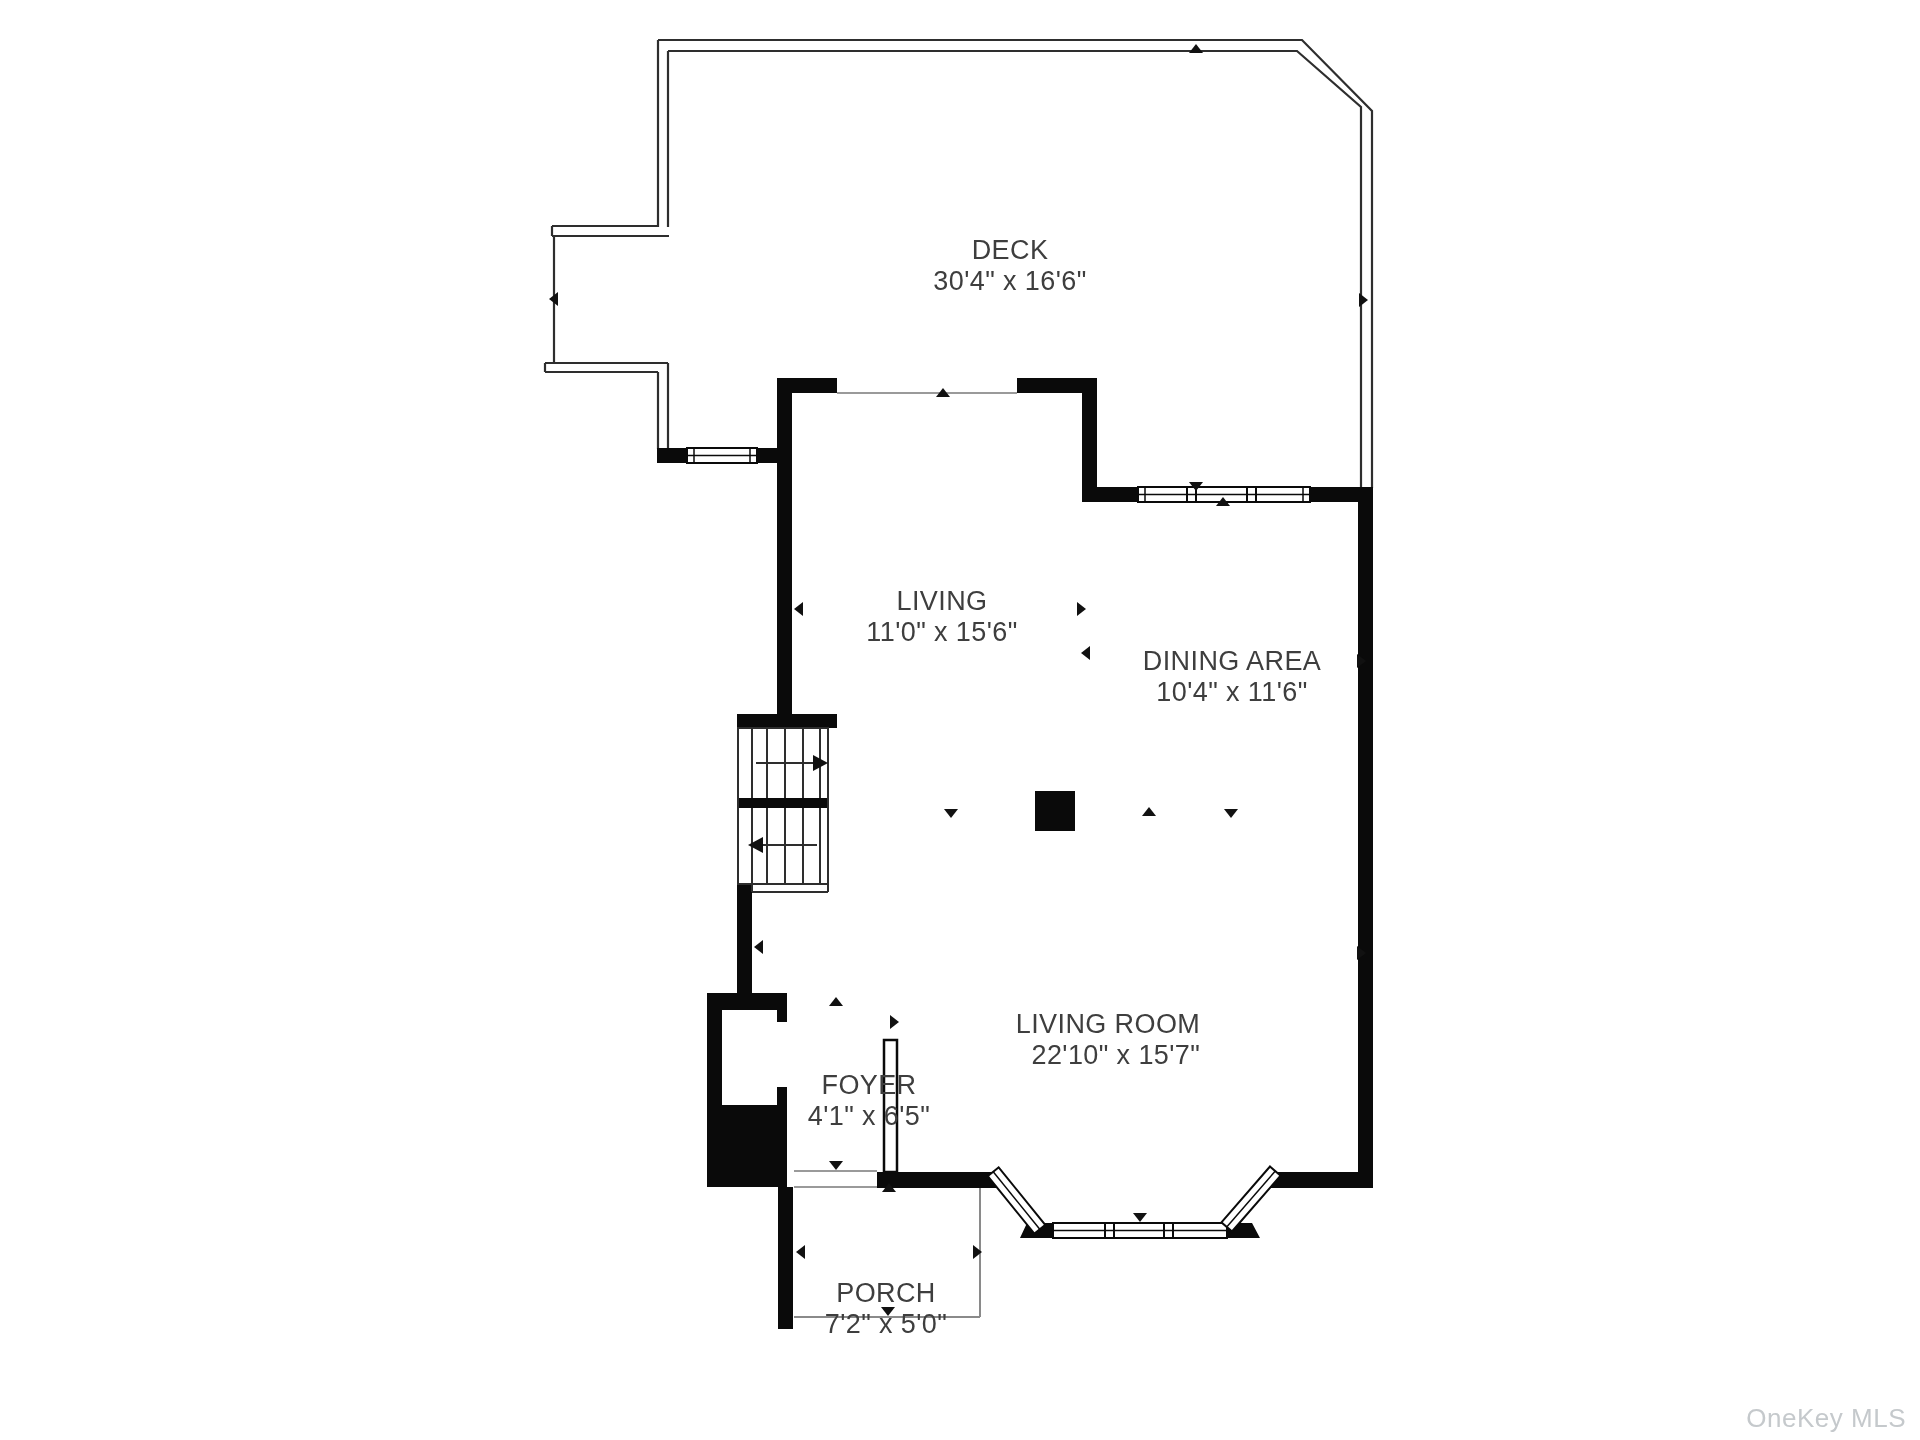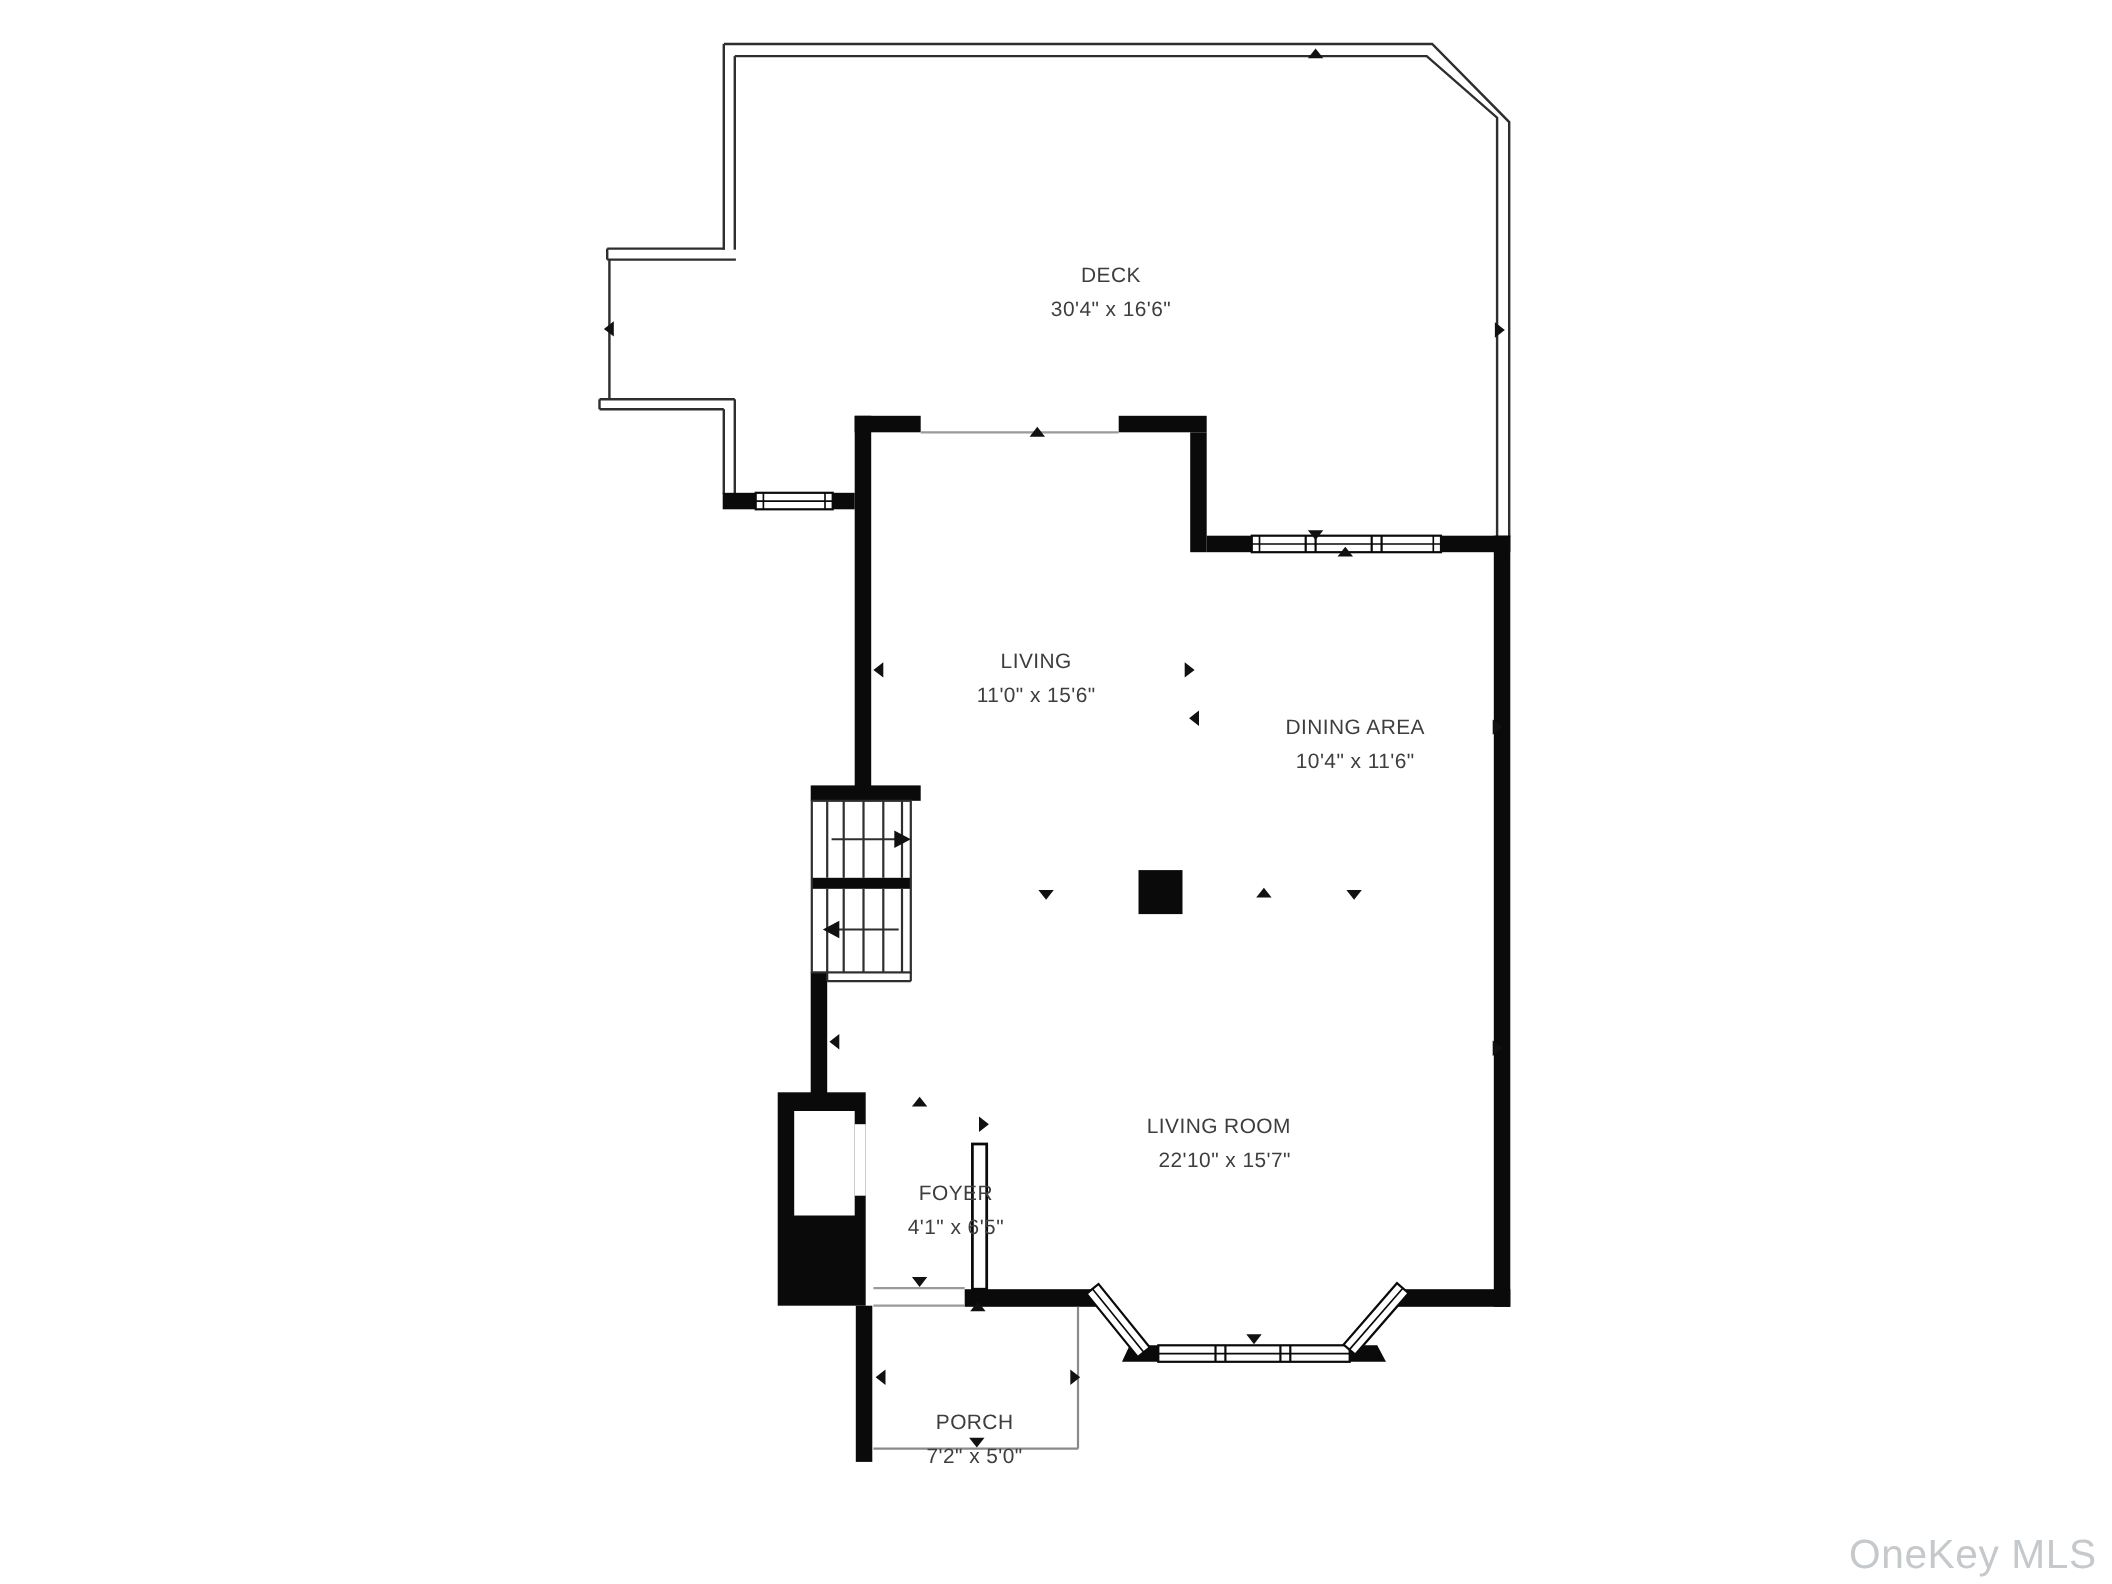--- a/index.html
+++ b/index.html
@@ -9,30 +9,30 @@
     position:relative;
     overflow:hidden;
     font-family:"Liberation Sans",sans-serif;
   }
   #plan-svg{position:absolute;left:0;top:0;}
   .room-label{
     position:absolute;
     transform:translate(-50%,-50%);
     text-align:center;
     color:#3e3e3e;
-    font-size:19px;
+    font-size:27px;
     line-height:31px;
     letter-spacing:.4px;
     white-space:nowrap;
   }
   .watermark{
     position:absolute;
     right:14px;
     bottom:6px;
-    font-size:37px;
+    font-size:26px;
     color:#c5c9cc;
     letter-spacing:.5px;
   }
 </style>
 </head>
 <body>
 
 <svg id="plan-svg" width="1920" height="1440" viewBox="0 0 1920 1440">
 
   <g stroke="#2e2e2e" stroke-width="2.2" fill="none">

